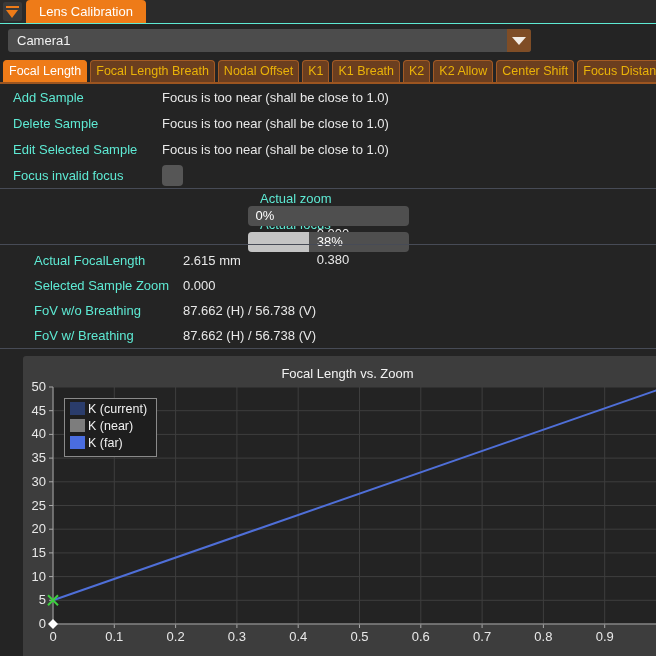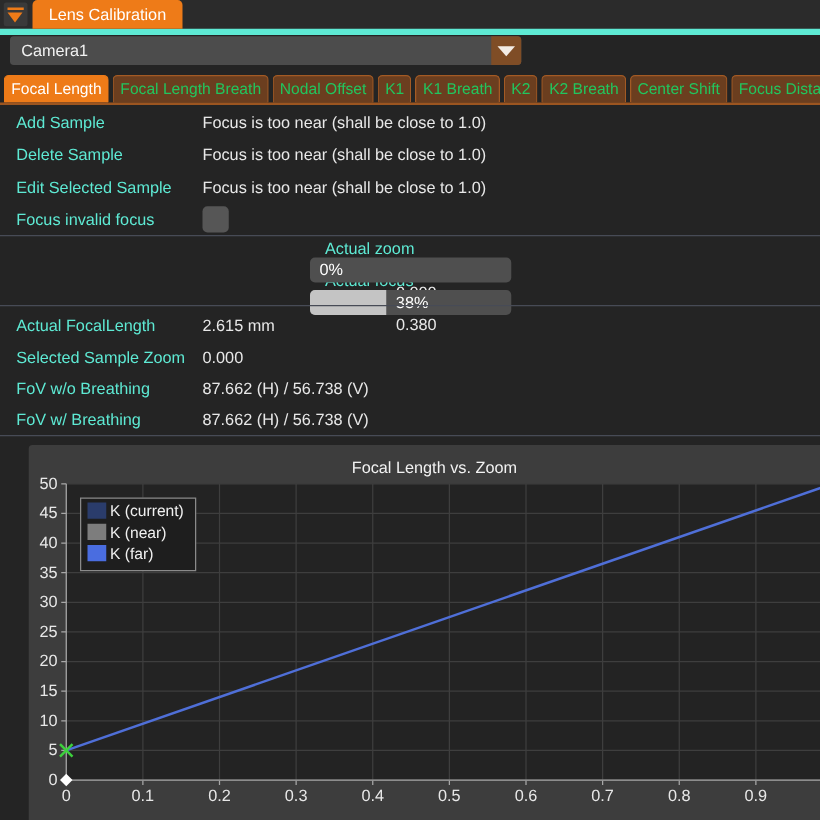--- a/index.html
+++ b/index.html
@@ -2,42 +2,42 @@
 <html><head>
 <meta charset="utf-8">
 <style>
   html,body{margin:0;padding:0;}
   body{
     position:relative;width:656px;height:656px;overflow:hidden;
     background:#242424;color:#e8e8e8;
     font-family:"Liberation Sans","DejaVu Sans",sans-serif;font-size:13px;
   }
   
-  .titlebar{position:absolute;top:0;left:0;right:0;height:23px;background:#2b2b2b;border-bottom:5px solid #5eead4;}
+  .titlebar{position:absolute;top:0;left:0;right:0;height:23px;background:#2b2b2b;border-bottom:1px solid #5eead4;}
   .collapse-icon{position:absolute;left:3px;top:2px;width:19px;height:19px;background:#3a3a3a;border-radius:2px;}
   .collapse-icon .bar{position:absolute;left:3px;top:4px;width:13px;height:2px;background:#ee7b18;}
   .collapse-icon .tri{position:absolute;left:3px;top:8px;width:0;height:0;border-left:6.5px solid transparent;border-right:6.5px solid transparent;border-top:8px solid #ee7b18;}
   .doc-tab{position:absolute;left:26px;top:0;height:23px;line-height:23px;padding:0 13px;background:#ee7b18;color:#fff;border-radius:4px 4px 0 0;}
   
-  .select{position:absolute;left:8px;top:29px;width:409px;height:23px;background:#4c4c4c;border-radius:3px;}
+  .select{position:absolute;left:8px;top:29px;width:523px;height:23px;background:#4c4c4c;border-radius:3px;}
   .select .sel-value{position:absolute;left:9px;top:0;line-height:23px;color:#f2f2f2;}
   .select .sel-btn{position:absolute;right:0;top:0;width:24px;height:23px;background:#7f4d26;border-radius:0 3px 3px 0;}
   .select .sel-btn .tri{position:absolute;left:5px;top:8px;width:0;height:0;border-left:7px solid transparent;border-right:7px solid transparent;border-top:8px solid #f3ece5;}
   
   .tabs{position:absolute;top:60px;left:0;right:0;height:34px;display:flex;gap:3px;padding-left:3px;}
   .tab{height:21px;line-height:21px;padding:0 5px;font-size:12.5px;white-space:nowrap;
-       background:#6b3e1f;border:1px solid #a35a24;border-bottom:none;border-radius:4px 4px 0 0;color:#22c55e;}
+       background:#6b3e1f;border:1px solid #a35a24;border-bottom:none;border-radius:4px 4px 0 0;color:#eab308;}
   .tab.active{background:#ee7b18;border-color:#ee7b18;color:#fff;}
   .tabs-underline{position:absolute;top:82px;left:0;right:0;height:2px;background:#9c5520;}
   
   .rows{position:absolute;left:0;right:0;}
   .row{height:26px;display:flex;align-items:center;}
   .row-label{width:149px;padding-left:13px;flex:none;color:#5eead4;}
   .row-value{flex:1;color:#e8e8e8;}
-  .sec-a{top:84px;} .sec-b{top:191px;} .sec-c{top:248px;}
+  .sec-a{top:84px;} .sec-b{top:191px;} .sec-c{top:248px;padding-left:21px;}
   .sec-b .row{height:26px;flex-direction:column;} .sec-c .row{height:25px;}
   .sep{position:absolute;left:0;right:0;height:1px;background:#474b56;}
   .sep1{top:188px;} .sep2{top:244px;} .sep3{top:348px;}
   .checkbox{width:21px;height:21px;background:#565656;border-radius:4px;}
   
   .slider{position:relative;width:161px;height:20px;background:#4f4f4f;border-radius:4px;overflow:hidden;flex:none;}
   .slider-fill{position:absolute;left:0;top:0;bottom:0;width:0;background:#c4c4c4;}
   .slider-label{position:absolute;top:0;line-height:20px;color:#fff;}
   .slider-value{margin-left:10px;}
   
@@ -67,21 +67,21 @@
   </div>
 </div>
 
 <div class="tabs">
   <div class="tab active">Focal Length</div>
   <div class="tab">Focal Length Breath</div>
   <div class="tab">Nodal Offset</div>
   <div class="tab">K1</div>
   <div class="tab">K1 Breath</div>
   <div class="tab">K2</div>
-  <div class="tab">K2 Breath</div>
+  <div class="tab">K2 Allow</div>
   <div class="tab">Center Shift</div>
   <div class="tab">Focus Distance</div>
 </div>
 <div class="tabs-underline"></div>
 
 <div class="rows sec-a">
   <div class="row">
     <div class="row-label">Add Sample</div>
     <div class="row-value">Focus is too near (shall be close to 1.0)</div>
   </div>

